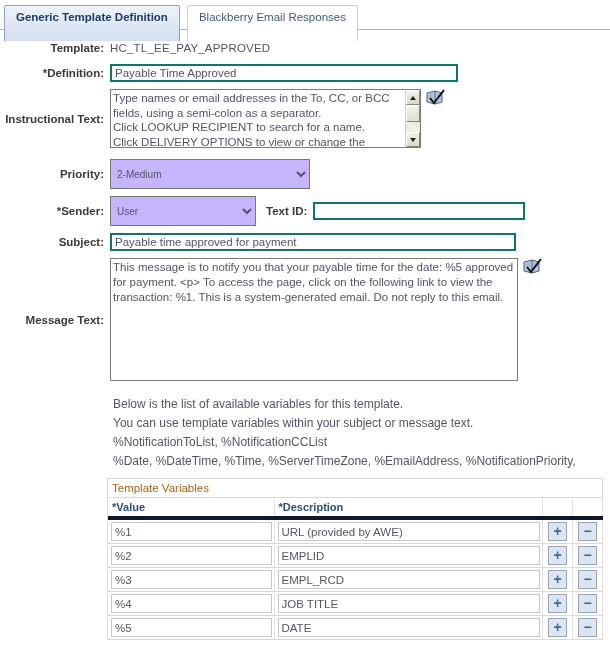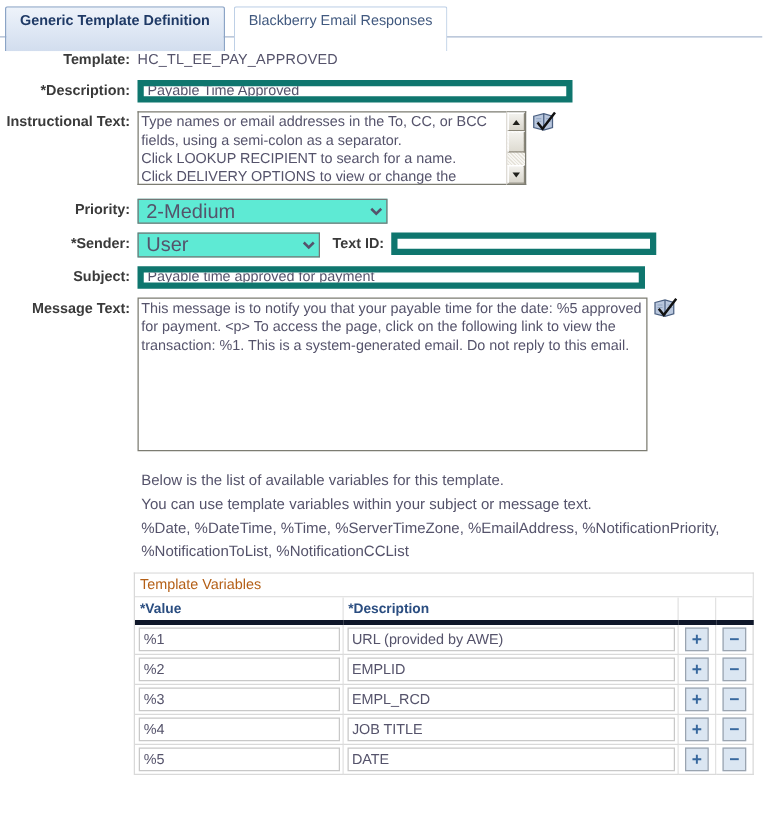--- a/index.html
+++ b/index.html
@@ -62,21 +62,21 @@
     color: #41597f;
     margin-left: 4px;
   }
 
   
   .form {
     padding: 9px 0 0 0;
   }
   .row {
     display: flex;
-    align-items: flex-start;
+    align-items: center;
     margin-bottom: 7px;
   }
   .lbl {
     width: 110px;
     min-width: 110px;
     text-align: right;
     padding-right: 6px;
     box-sizing: border-box;
     font-weight: bold;
     font-size: 11.5px;
@@ -88,39 +88,39 @@
     color: #55536b;
     font-size: 11.5px;
     line-height: 18px;
     letter-spacing: .2px;
   }
 
   input.txt {
     font-family: "Liberation Sans", sans-serif;
     font-size: 11.5px;
     color: #55536b;
-    border: 5px solid #0f766e;
+    border: 2px solid #0f766e;
     background: #ffffff;
     height: 18px;
     line-height: 16px;
     padding: 0 3px;
     box-sizing: border-box;
     outline: none;
   }
   #description-field { width: 348px; }
   #subject-field { width: 406px; }
   #email-id-field { width: 212px; }
 
   select.sel {
     font-family: "Liberation Sans", sans-serif;
-    font-size: 16px;
-    color: #55536b;
-    height: 20px;
+    font-size: 10px;
+    color: #55536b;
+    height: 30px;
     border: 1px solid #767676;
-    background: #5eead4;
+    background: #c4b5fd;
     padding: 0 2px;
     box-sizing: border-box;
     outline: none;
   }
   #priority-select { width: 200px; }
   #sender-select { width: 146px; }
 
   .inline-lbl {
     font-weight: bold;
     font-size: 11.5px;
@@ -325,21 +325,21 @@
 </div>
 
 <div class="form">
 
   <div class="row">
     <div class="lbl">Template:</div>
     <div class="val-static">HC_TL_EE_PAY_APPROVED</div>
   </div>
 
   <div class="row">
-    <div class="lbl">*Description:</div>
+    <div class="lbl">*Definition:</div>
     <input class="txt" id="description-field" type="text" value="Payable Time Approved" style="">
   </div>
 
   <div class="row">
     <div class="lbl">Instructional Text:</div>
     <div class="ta-wrap">
       <textarea class="ta" id="instructional-text-area" style="">Type names or email addresses in the To, CC, or BCC fields, using a semi-colon as a separator.
 Click LOOKUP RECIPIENT to search for a name.
 Click DELIVERY OPTIONS to view or change the</textarea>
       <div class="scrollbar">
@@ -389,22 +389,22 @@
         <path d="M4 6 L8 6 M4 8 L8 8 M12 6 L16 6 M12 8 L16 8" stroke="#8fa3c0" stroke-width="0.8"></path>
         <path d="M5 9 L9 14 L19 1" fill="none" stroke="#111111" stroke-width="2"></path>
       </svg>
     </div>
   </div>
 </div>
 
 <div class="info">
   <div>Below is the list of available variables for this template.</div>
   <div>You can use template variables within your subject or message text.</div>
+  <div>%NotificationToList, %NotificationCCList</div>
   <div>%Date, %DateTime, %Time, %ServerTimeZone, %EmailAddress, %NotificationPriority,</div>
-  <div>%NotificationToList, %NotificationCCList</div>
 </div>
 
 <div class="grid-wrap">
   <div class="grid-title">Template Variables</div>
   <table class="grid">
     <colgroup>
       <col class="col-value">
         <col class="col-desc">
         <col class="col-add">
         <col class="col-del">

